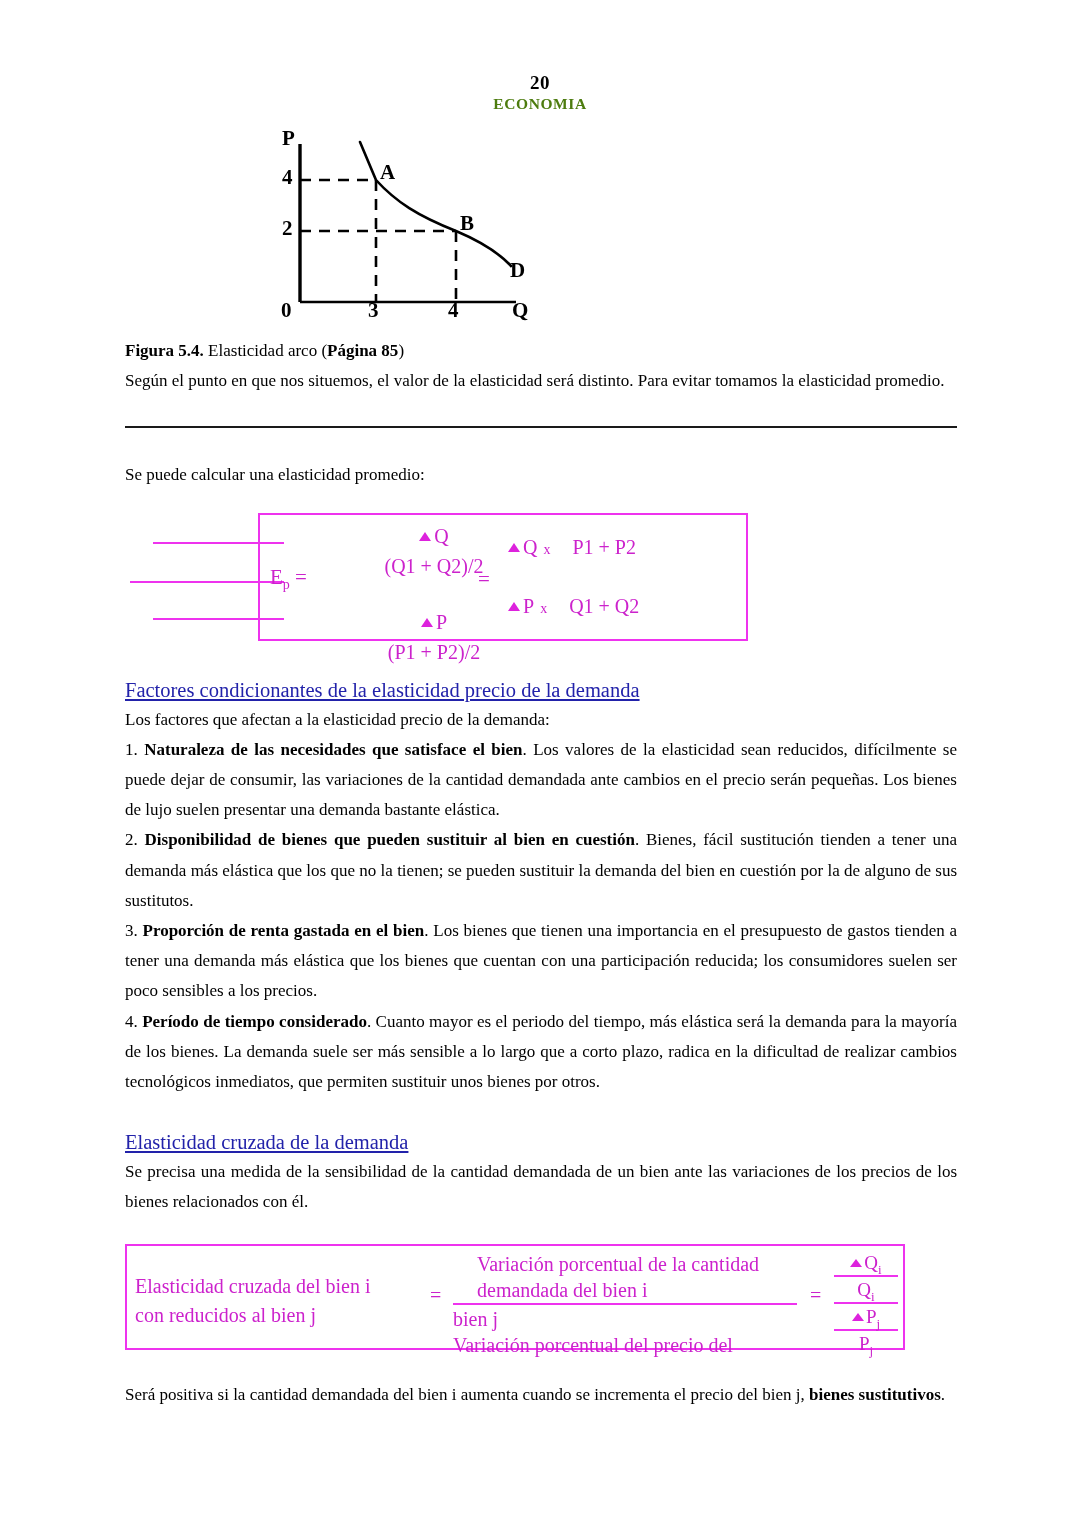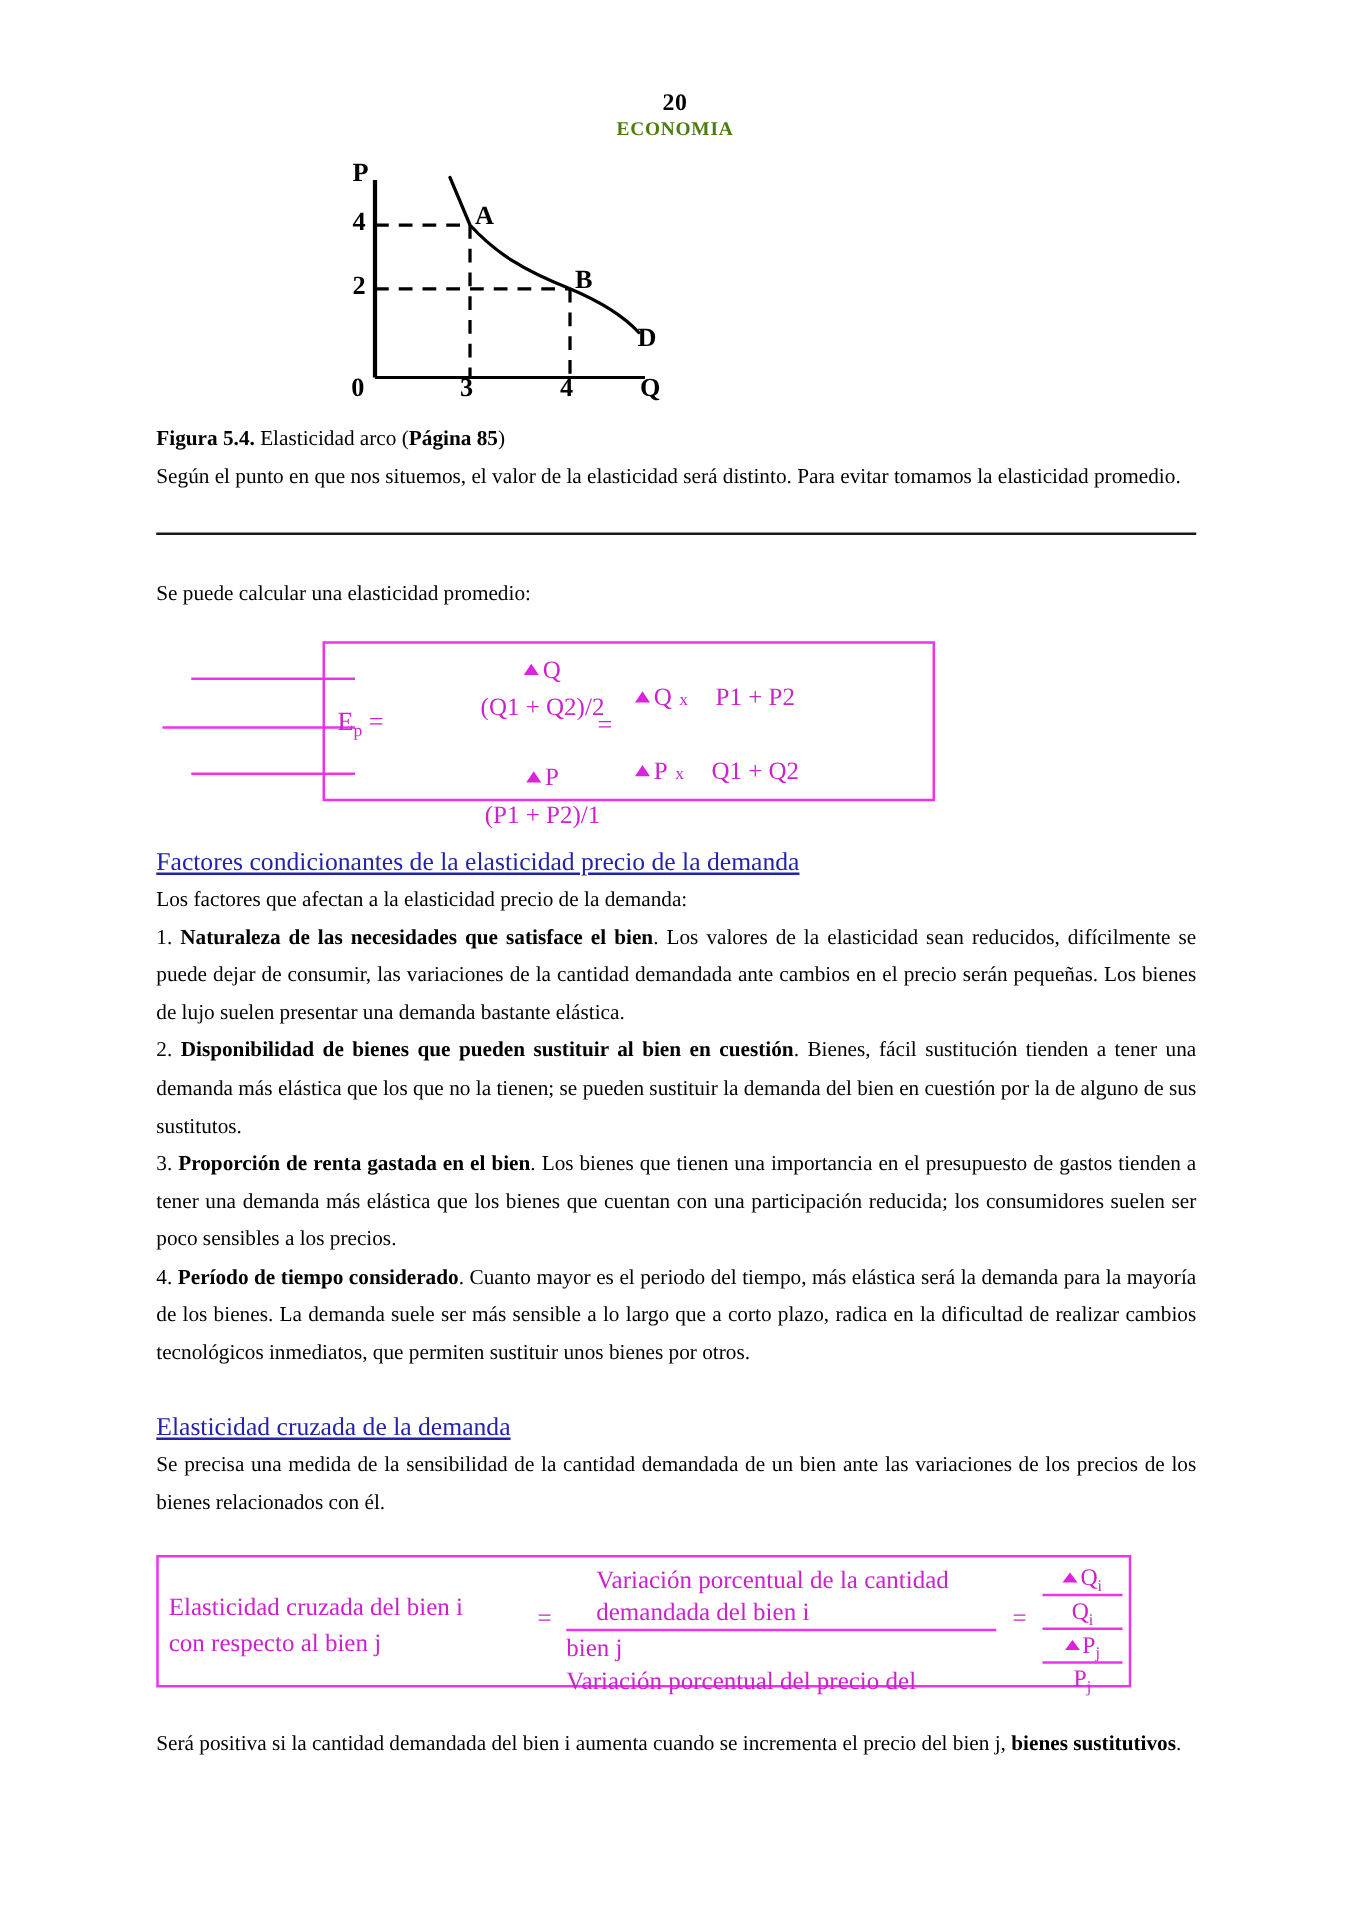--- a/index.html
+++ b/index.html
@@ -133,21 +133,21 @@
   .fbox1 .eqmid {
     position: absolute;
     left: 218px;
     top: 52px;
     font-size: 21px;
   }
 
   .fbox1 .rhs {
     position: absolute;
     left: 248px;
-    top: 28px;
+    top: 17px;
     width: 238px;
     line-height: 30px;
   }
   .fbox1 .rhs .row { white-space: nowrap; }
   .fbox1 .rhs .row.bot { margin-top: 26px; }
   .fbox1 .rhs .xsym { font-size: 14px; padding: 0 6px; }
   .fbox1 .rhs .term { padding-left: 16px; }
 
   .tri {
     display: inline-block;
@@ -294,21 +294,21 @@
       <div class="side-rule r2"></div>
       <div class="side-rule r3"></div>
 
       <div class="fbox1">
         <div class="ep"><span>E</span><sub>p</sub> <span>=</span></div>
 
         <div class="lhs">
           <div><span class="tri"></span><span>Q</span></div>
           <div>(Q1 + Q2)/2</div>
           <div class="den"><span class="tri"></span><span>P</span></div>
-          <div>(P1 + P2)/1</div>
+          <div>(P1 + P2)/2</div>
         </div>
 
         <div class="eqmid">=</div>
 
         <div class="rhs">
           <div class="row"><span class="tri"></span><span>Q</span><span class="xsym">x</span><span class="term">P1  +  P2</span></div>
           <div class="row bot"><span class="tri"></span><span>P</span><span class="xsym">x</span><span class="term">Q1  +  Q2</span></div>
         </div>
       </div>
     </div>
@@ -320,21 +320,21 @@
     <p><span>2. </span><span class="b">Disponibilidad de bienes que pueden sustituir al bien en cuestión</span><span>. Bienes, fácil sustitución tienden a tener una demanda más elástica que los que no la tienen; se pueden sustituir la demanda del bien en cuestión por la de alguno de sus sustitutos.</span></p>
     <p><span>3. </span><span class="b">Proporción de renta gastada en el bien</span><span>. Los bienes que tienen una importancia en el presupuesto de gastos tienden a tener una demanda más elástica que los bienes que cuentan con una participación reducida; los consumidores suelen ser poco sensibles a los precios.</span></p>
     <p><span>4. </span><span class="b">Período de tiempo considerado</span><span>. Cuanto mayor es el periodo del tiempo, más elástica será la demanda para la mayoría de los bienes. La demanda suele ser más sensible a lo largo que a corto plazo, radica en la dificultad de realizar cambios tecnológicos inmediatos, que permiten sustituir unos bienes por otros.</span></p>
 
     <p class="sec-head gap-before">Elasticidad cruzada de la demanda</p>
     <p>Se precisa una medida de la sensibilidad de la cantidad demandada de un bien ante las variaciones de los precios de los bienes relacionados con él.</p>
 
     <div class="fbox2">
       <div class="lbl">
         <div>Elasticidad cruzada del bien i</div>
-        <div>con respecto al bien j</div>
+        <div>con reducidos al bien j</div>
       </div>
       <div class="eq1">=</div>
       <div class="frac-txt">
         <div class="num">
           <div>Variación porcentual de la cantidad</div>
           <div>demandada del bien i</div>
         </div>
         <div class="bar"></div>
         <div class="den">
           <div>bien j</div>

